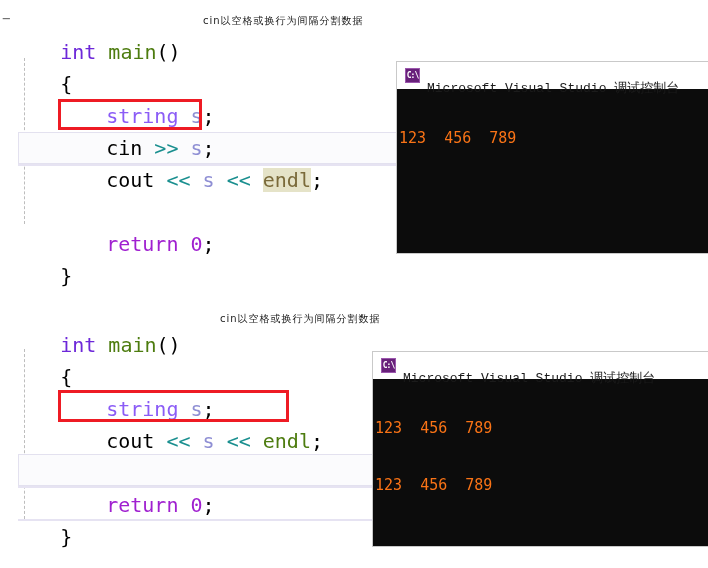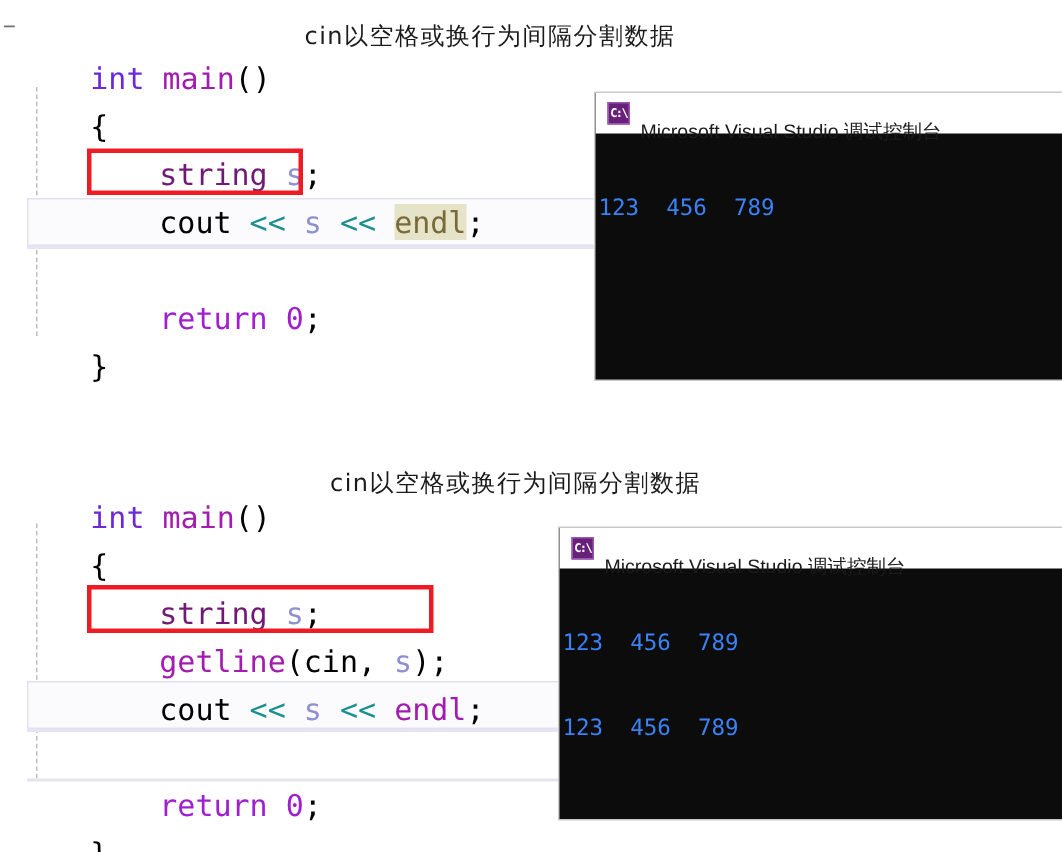--- a/index.html
+++ b/index.html
@@ -19,22 +19,22 @@
     line-height:32px;
     font-family:"DejaVu Sans Mono","Liberation Mono",monospace;
     font-size:20px;
     white-space:pre;
     color:#000000;
   }
   .ind{display:inline-block;width:46px;}
 
   
   .kw-blue{color:#6d28d9;}
-  .fn-tan{color:#a21caf;margin-top:32px;}
-  .type-cyan2{color:#701a75;}
+  .fn-tan{color:#4d7c0f;margin-top:32px;}
+  .type-cyan2{color:#8b5cf6;}
   .var-purple{color:#8f8fd4;}
   .kw-purple{color:#a020d0;text-align:center;}
   .op-teal{color:#1a8f8f;}
   .punct{color:#000000;}
   .endl-hl{color:#7a6a3a;background:#e5e3c8;}
 
   
   .indent-guide{
     position:absolute;
     width:0;
@@ -68,21 +68,21 @@
   .sep-line{
     position:absolute;
     height:2px;
     background:#e6e3f2;
   }
 
   
   .annot{
     position:absolute;
     font-family:"DejaVu Sans","Liberation Sans",sans-serif;
-    font-size:16px;
+    font-size:10px;
     color:#1a1a1a;
     letter-spacing:1px;
     white-space:nowrap;
   }
 
   
   .console{
     position:absolute;
     background:#0c0c0c;
     box-shadow:0 0 0 1px #c9c9c9;
@@ -105,32 +105,32 @@
     color:#ffffff;
     font-family:"DejaVu Sans Mono",monospace;
     font-size:8px;
     line-height:13px;
     text-align:center;
     font-weight:bold;
     letter-spacing:-1px;
     flex:0 0 auto;
   }
   .console-title-text{
-    font-family:Liberation Sans, sans-serif;
+    font-family:Liberation Mono, monospace;
     font-size:13px;
     color:#1b1b1b;
     white-space:nowrap;
     margin-top:24px;
   }
   .console-body{
     padding:2px 0 0 2px;
     font-family:"DejaVu Sans Mono","Liberation Mono",monospace;
     font-size:15px;
     line-height:19px;
-    color:#3b82f6;
+    color:#f97316;
     white-space:pre;
   }
   .console-body .blank{height:19px;}
 
   
   .watermark{
     position:absolute;
     font-family:"DejaVu Sans","Liberation Sans",sans-serif;
     font-size:15px;
     color:#ec4899;
@@ -155,20 +155,23 @@
   </div>
 
   <div class="code-line" style="padding-left:12px;">
     <span class="punct">{</span>
   </div>
 
   <div class="code-line" style="padding-left:12px;">
     <span class="ind"></span><span class="type-cyan2">string</span><span> </span><span class="var-purple">s</span><span class="punct">;</span>
   </div>
 
+  <div class="code-line" style="padding-left:12px;">
+    <span class="ind"></span><span class="punct">cin</span><span> </span><span class="op-teal">&gt;&gt;</span><span> </span><span class="var-purple">s</span><span class="punct">;</span>
+  </div>
 
   <div class="code-line" style="padding-left:12px;">
     <span class="ind"></span><span class="punct">cout</span><span> </span><span class="op-teal">&lt;&lt;</span><span> </span><span class="var-purple">s</span><span> </span><span class="op-teal">&lt;&lt;</span><span> </span><span class="endl-hl">endl</span><span class="punct">;</span>
   </div>
 
   <div class="code-line">&nbsp;</div>
 
   <div class="code-line" style="padding-left:12px;">
     <span class="ind"></span><span class="kw-purple">return</span><span> </span><span class="kw-purple">0</span><span class="punct">;</span>
   </div>
@@ -209,23 +212,20 @@
   </div>
 
   <div class="code-line" style="padding-left:12px;">
     <span class="punct">{</span>
   </div>
 
   <div class="code-line" style="padding-left:12px;">
     <span class="ind"></span><span class="type-cyan2">string</span><span> </span><span class="var-purple">s</span><span class="punct">;</span>
   </div>
 
-  <div class="code-line" style="padding-left:12px;">
-    <span class="ind"></span><span class="fn-tan">getline</span><span class="punct">(</span><span class="punct">cin</span><span class="punct">, </span><span class="var-purple">s</span><span class="punct">)</span><span class="punct">;</span>
-  </div>
 
   <div class="code-line" style="padding-left:12px;">
     <span class="ind"></span><span class="punct">cout</span><span> </span><span class="op-teal">&lt;&lt;</span><span> </span><span class="var-purple">s</span><span> </span><span class="op-teal">&lt;&lt;</span><span> </span><span class="fn-tan">endl</span><span class="punct">;</span>
   </div>
 
   <div class="code-line">&nbsp;</div>
 
   <div class="code-line" style="padding-left:12px;">
     <span class="ind"></span><span class="kw-purple">return</span><span> </span><span class="kw-purple">0</span><span class="punct">;</span>
   </div>

